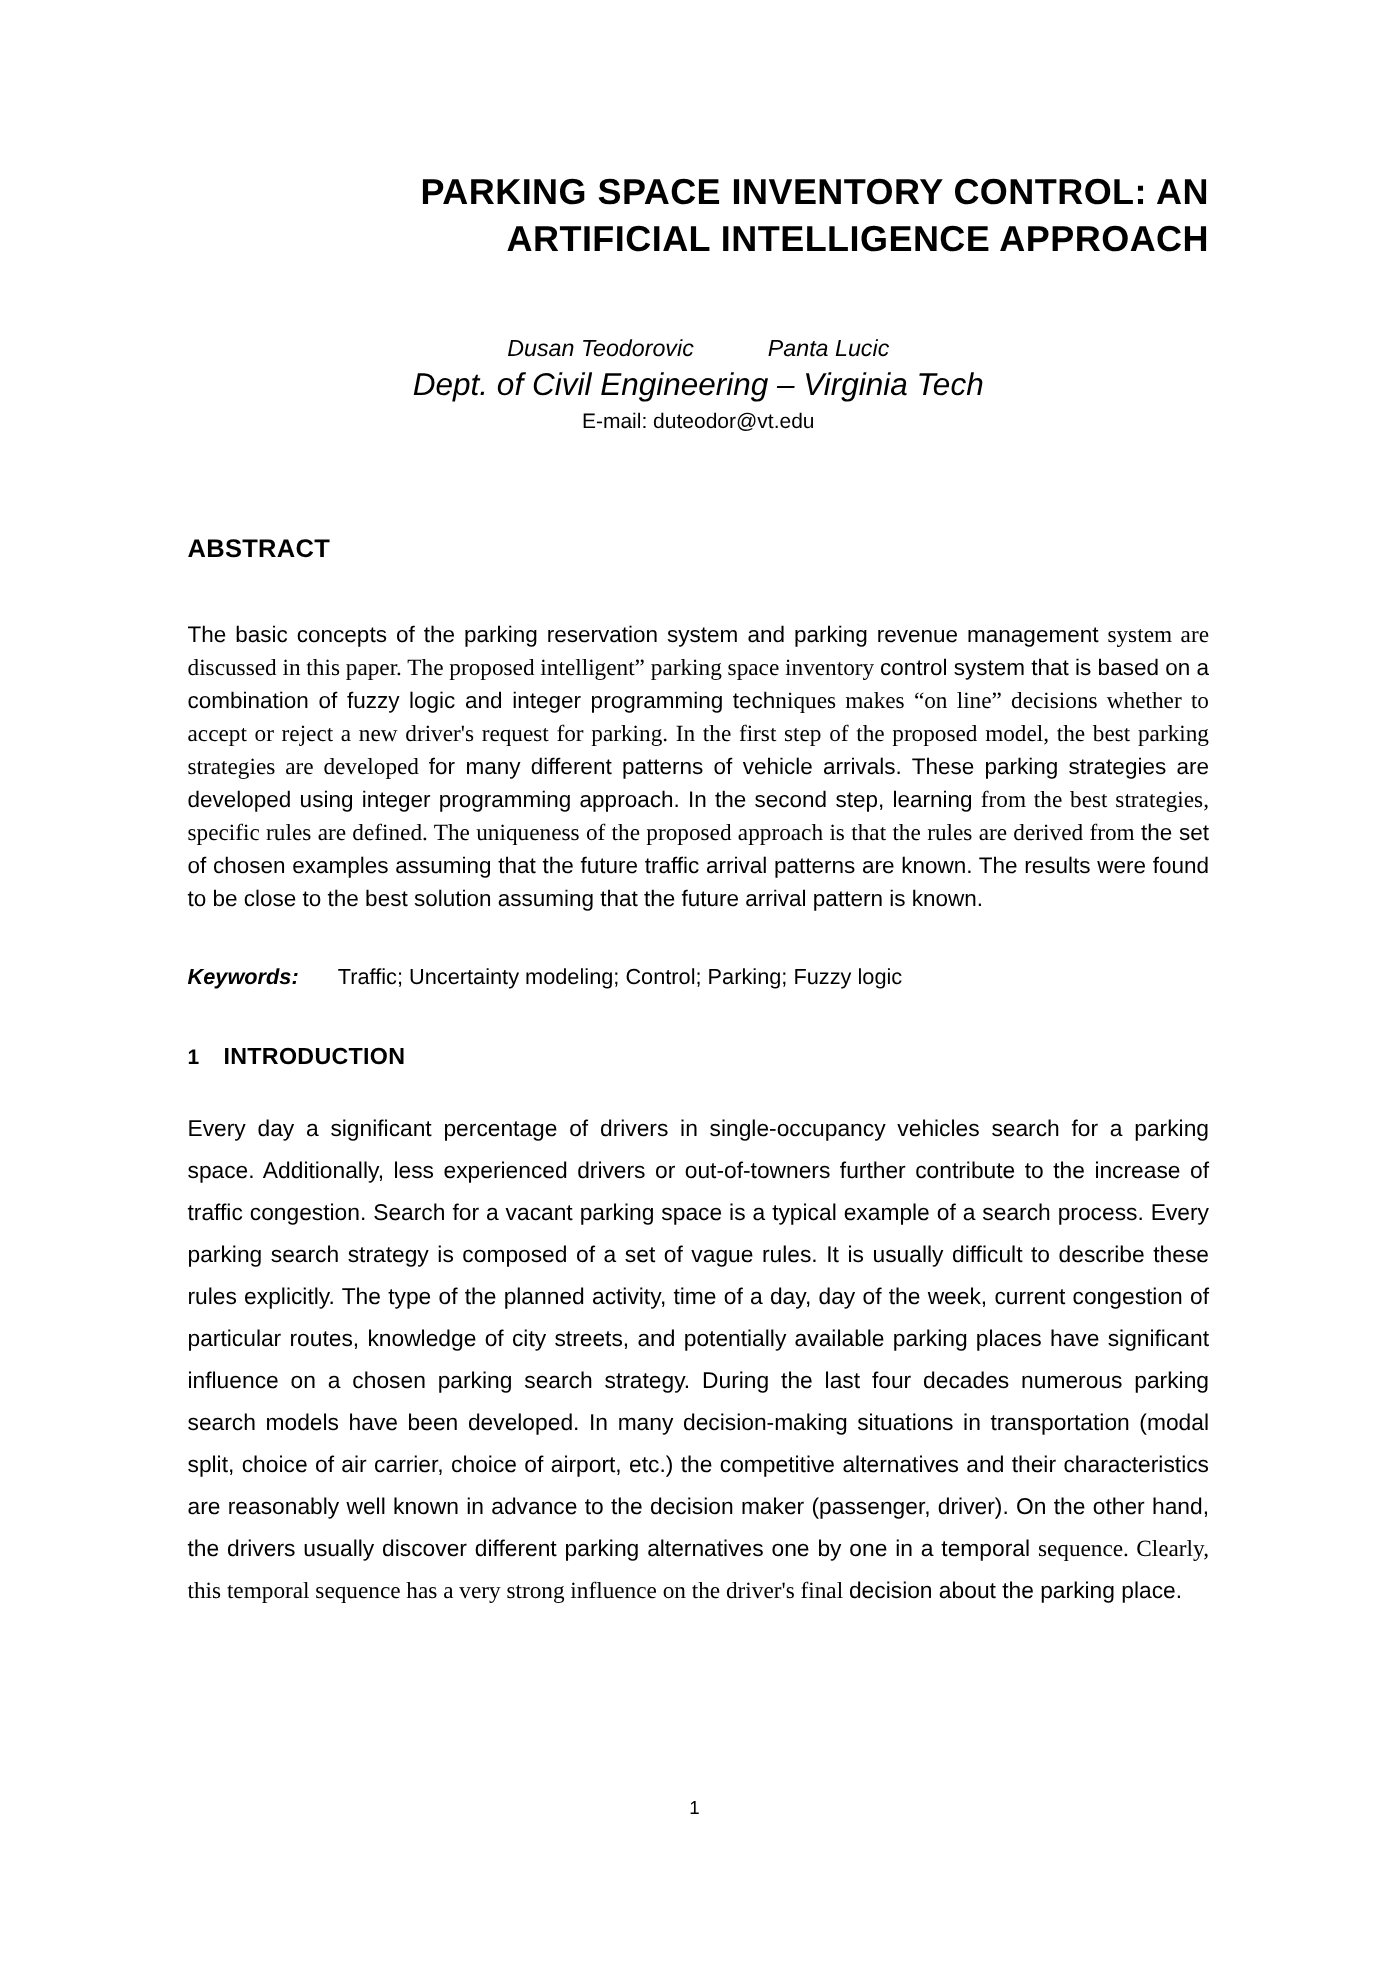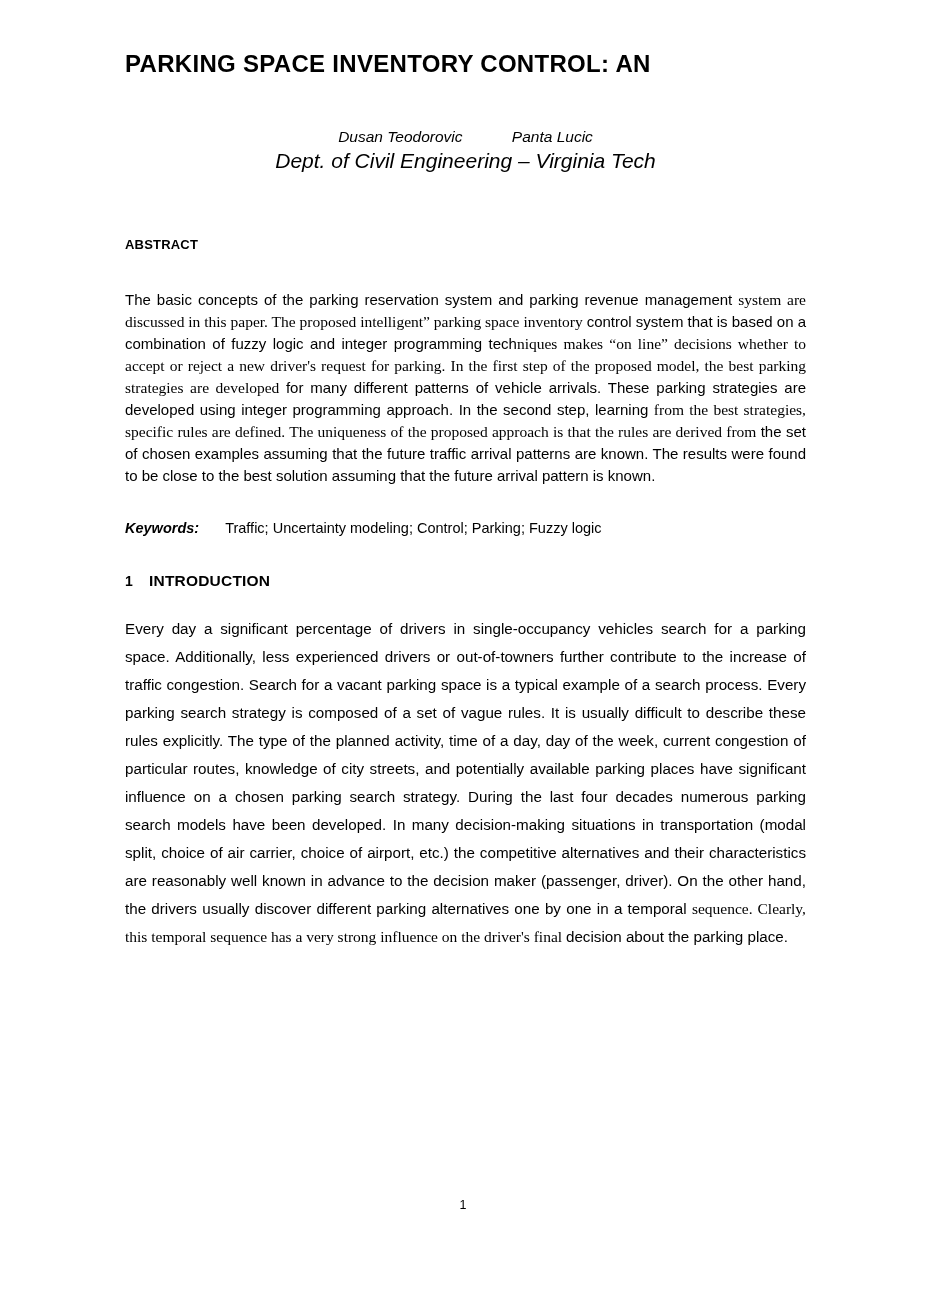--- a/index.html
+++ b/index.html
@@ -16,22 +16,22 @@
     font-family: "Liberation Sans", sans-serif;
     overflow: hidden;
   }
   .content {
     position: absolute;
     left: 125px;
     top: 0;
     width: 681px;
   }
   .title {
-    margin-top: 48px;
-    text-align: left;
+    margin-top: 113px;
+    text-align: right;
     font-size: 24px;
     font-weight: bold;
     line-height: 31px;
     letter-spacing: 0.3px;
   }
   .title .line { display: block; }
   .authors-line {
     margin-top: 46px;
     text-align: center;
     font-style: italic;
@@ -46,21 +46,21 @@
     font-size: 21px;
     line-height: 24px;
   }
   .email {
     text-align: center;
     font-size: 14px;
     line-height: 23px;
   }
   .abstract-heading {
     margin-top: 64px;
-    font-size: 13px;
+    font-size: 17px;
     font-weight: bold;
     letter-spacing: 0.2px;
   }
   .abstract-para {
     margin-top: 37px;
     font-size: 15px;
     line-height: 22px;
     text-align: justify;
   }
   .seg-sans  { font-family: "Liberation Sans", sans-serif; }
@@ -98,29 +98,31 @@
   }
 </style>
 </head>
 <body>
 
 <div class="page">
   <div class="content">
 
     <h1 class="title">
       <span class="line">PARKING SPACE INVENTORY CONTROL: AN</span>
+      <span class="line">ARTIFICIAL INTELLIGENCE APPROACH</span>
     </h1>
 
     <div class="authors-line">
       <span class="author">Dusan Teodorovic</span>
       <span class="author">Panta Lucic</span>
     </div>
 
     <div class="affiliation">Dept. of Civil Engineering – Virginia Tech</div>
 
+    <div class="email">E-mail: duteodor@vt.edu</div>
 
     <div class="abstract-heading">ABSTRACT</div>
 
     <p class="abstract-para"><span class="seg-sans">The basic concepts of the parking reservation system and parking revenue management </span><span class="seg-serif">system are discussed in this paper. The proposed intelligent” parking space inventory </span><span class="seg-sans">control system that is based on a combination of fuzzy logic and integer programming tech</span><span class="seg-serif">niques makes “on line” decisions whether to accept or reject a new driver's request for parking. In the first step of the proposed model, the best parking strategies are developed </span><span class="seg-sans">for many different patterns of vehicle arrivals. These parking strategies are developed using integer programming approach. In the second step, learning </span><span class="seg-serif">from the best strategies, specific rules are defined. The uniqueness of the proposed approach is that the rules are derived from </span><span class="seg-sans">the set of chosen examples assuming that the future traffic arrival patterns are known. The results were found to be close to the best solution assuming that the future arrival pattern is known.</span></p>
 
     <div class="keywords-line">
       <span class="keywords-label">Keywords:</span><span class="keywords-text">Traffic; Uncertainty modeling; Control; Parking; Fuzzy logic</span>
     </div>
 
     <div class="section-heading">

